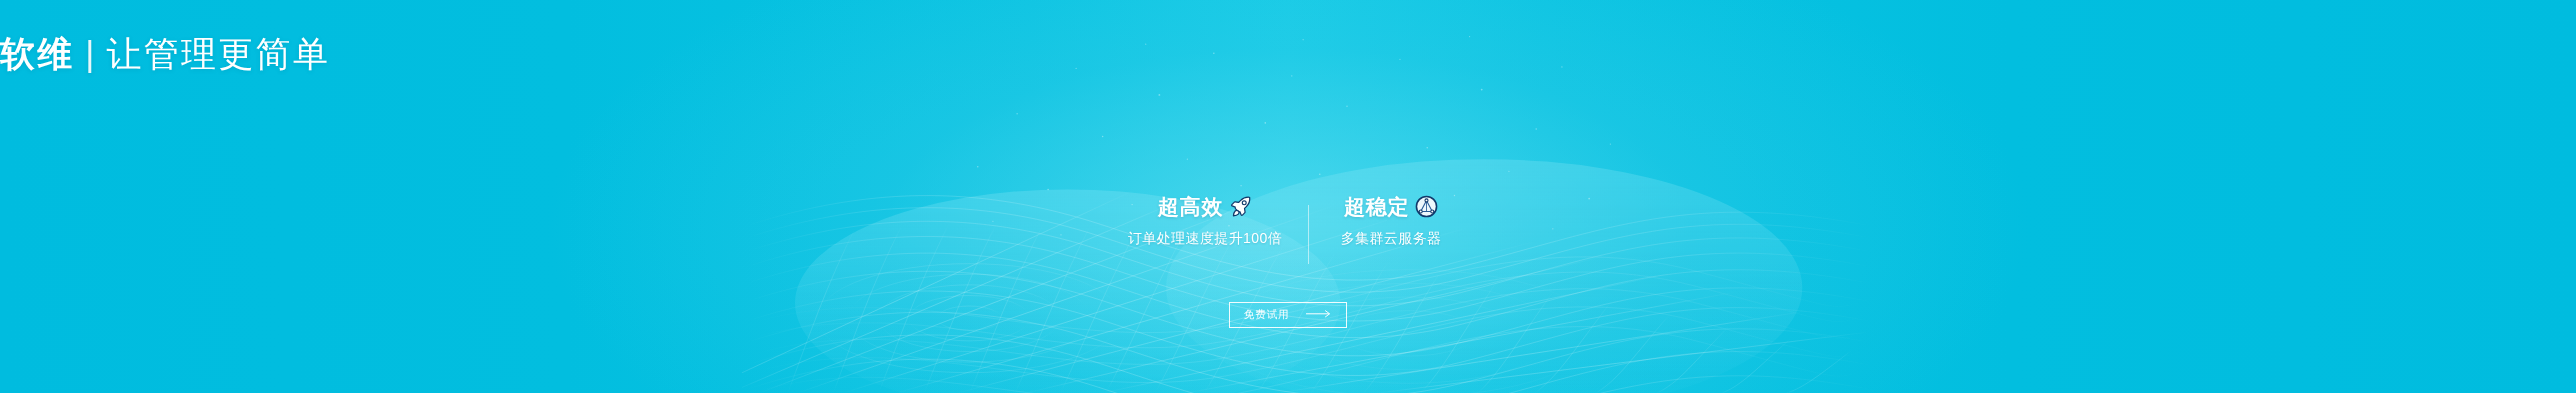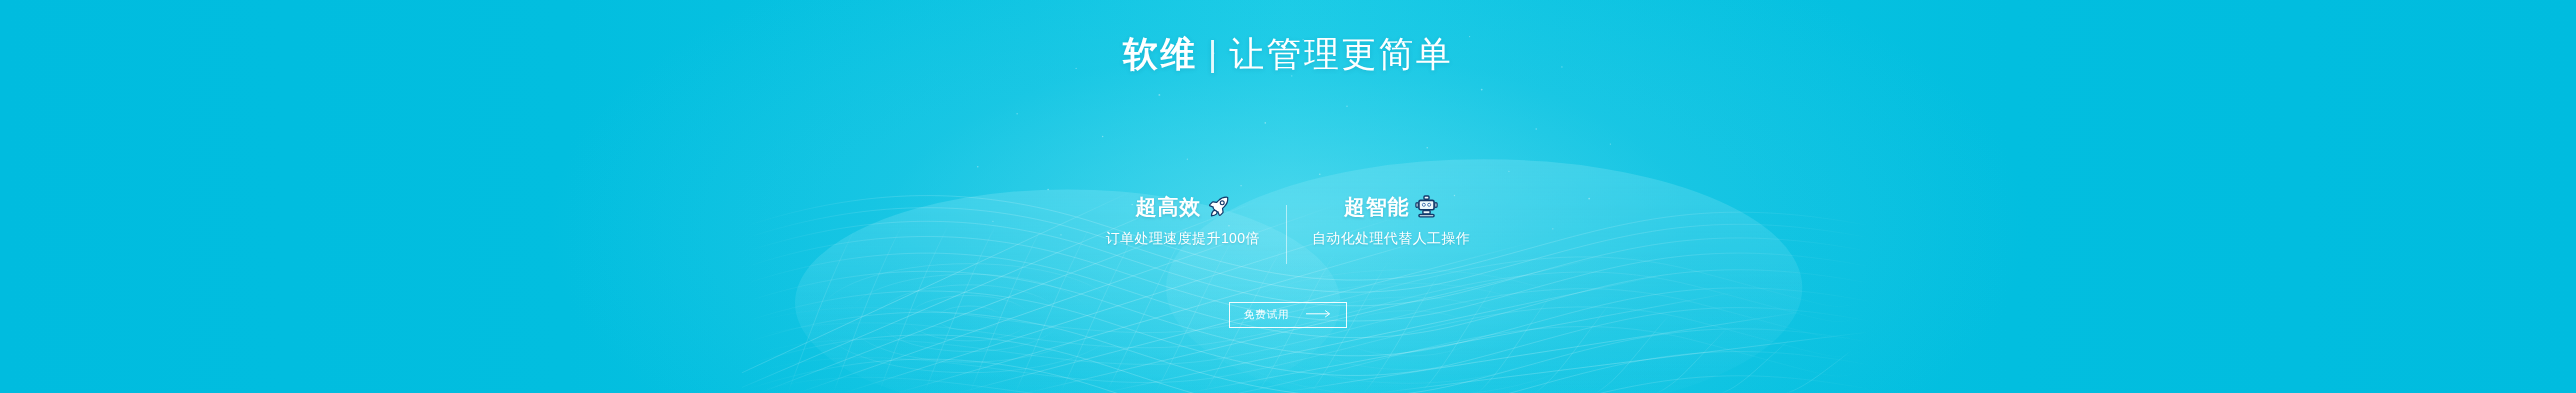--- a/index.html
+++ b/index.html
@@ -60,21 +60,20 @@
   .content {
     position: absolute;
     inset: 0;
   }
 
   .headline {
     position: absolute;
     left: 0;
     right: 0;
     top: 36px;
-    text-align: center;
     color: #ffffff;
     font-size: 35px;
     line-height: 1;
     letter-spacing: 1.5px;
     white-space: nowrap;
     text-shadow: 0 0.8px 4.5px rgba(0, 90, 120, 0.18);
   }
   .headline .brand {
     font-weight: bold;
     letter-spacing: 2.3px;
@@ -343,39 +342,37 @@
               <path d="M28.5 3.2c-4.6-.5-9.3 1.3-12.6 4.6l-2.6 2.6-4.6-.7c-.6-.1-1.2.1-1.6.5L4 13.3c-.6.6-.4 1.6.4 1.9l4.3 1.6c-.3.8-.2 1.8.5 2.5l3.5 3.5c.7.7 1.7.8 2.5.5l1.6 4.3c.3.8 1.3 1 1.9.4l3.1-3.1c.4-.4.6-1 .5-1.6l-.7-4.6 2.6-2.6c3.3-3.3 5.1-8 4.6-12.6-.1-.2-.2-.3-.3-.3z" fill="#ffffff"></path>
               <path d="M28.5 3.2c-4.6-.5-9.3 1.3-12.6 4.6l-2.6 2.6-4.6-.7c-.6-.1-1.2.1-1.6.5L4 13.3c-.6.6-.4 1.6.4 1.9l4.3 1.6c-.3.8-.2 1.8.5 2.5l3.5 3.5c.7.7 1.7.8 2.5.5l1.6 4.3c.3.8 1.3 1 1.9.4l3.1-3.1c.4-.4.6-1 .5-1.6l-.7-4.6 2.6-2.6c3.3-3.3 5.1-8 4.6-12.6-.1-.2-.2-.3-.3-.3z" fill="none" stroke="#123a6b" stroke-width="1.7" stroke-linejoin="round"></path>
               <circle cx="21.2" cy="10.8" r="2.7" fill="#ffffff" stroke="#123a6b" stroke-width="1.6"></circle>
               <path d="M8.6 22.2c-2 2-2.4 6.8-2.4 6.8s4.8-.4 6.8-2.4a3.1 3.1 0 1 0-4.4-4.4z" fill="#ffffff" stroke="#123a6b" stroke-width="1.7" stroke-linejoin="round"></path>
             </svg>
           </span>
         </div>
         <div class="feature-desc">订单处理速度提升100倍</div>
       </div>
 
-
       <div class="feature">
         <div class="feature-head">
-          <span class="feature-title">超智能</span>
+          <span class="feature-title">超稳定</span>
           <span class="feature-icon">
             <svg viewBox="0 0 32 32" xmlns="http://www.w3.org/2000/svg">
-              <rect x="12.5" y="1.5" width="7" height="4.5" rx="1.4" fill="#eef8fc" stroke="#123a6b" stroke-width="2"></rect>
-              <rect x="5.5" y="7.5" width="21" height="13" rx="2.4" fill="#eef8fc" stroke="#123a6b" stroke-width="2.2"></rect>
-              <circle cx="12.3" cy="13.6" r="2.1" fill="#ffffff" stroke="#3a6fae" stroke-width="1.3"></circle>
-              <circle cx="19.7" cy="13.6" r="2.1" fill="#ffffff" stroke="#3a6fae" stroke-width="1.3"></circle>
-              <rect x="1.3" y="10.6" width="3.2" height="6.6" rx="1.5" fill="#eef8fc" stroke="#123a6b" stroke-width="1.8"></rect>
-              <rect x="27.5" y="10.6" width="3.2" height="6.6" rx="1.5" fill="#eef8fc" stroke="#123a6b" stroke-width="1.8"></rect>
-              <rect x="11" y="21.5" width="10" height="5" rx="1.2" fill="#eef8fc" stroke="#123a6b" stroke-width="2"></rect>
-              <rect x="5.5" y="27" width="21" height="3.4" rx="1.5" fill="#eef8fc" stroke="#123a6b" stroke-width="2"></rect>
+              <circle cx="16" cy="16" r="14" fill="#eef8fc" stroke="#123a6b" stroke-width="2.2"></circle>
+              <path d="M16 7.5 L24 23 L8 23 Z" fill="none" stroke="#2a5c96" stroke-width="1.5"></path>
+              <path d="M16 7.5 L16 23" fill="none" stroke="#2a5c96" stroke-width="1.2"></path>
+              <circle cx="16" cy="7.5" r="2.1" fill="#ffffff" stroke="#123a6b" stroke-width="1.5"></circle>
+              <circle cx="8" cy="23" r="2.1" fill="#ffffff" stroke="#123a6b" stroke-width="1.5"></circle>
+              <circle cx="24" cy="23" r="2.1" fill="#ffffff" stroke="#123a6b" stroke-width="1.5"></circle>
             </svg>
           </span>
         </div>
-        <div class="feature-desc">自动化处理代替人工操作</div>
+        <div class="feature-desc">多集群云服务器</div>
       </div>
+
 
 
     </div>
 
     <div class="cta-row">
       <button class="cta-button">
         <span class="cta-label">免费试用</span>
         <span class="cta-arrow">
           <svg width="26" height="7.6" viewBox="0 0 34 10" xmlns="http://www.w3.org/2000/svg">
             <path d="M0 5 H30 M25.5 1 L31 5 L25.5 9" fill="none" stroke="#ffffff" stroke-width="1.3" stroke-linecap="round" stroke-linejoin="round"></path>

